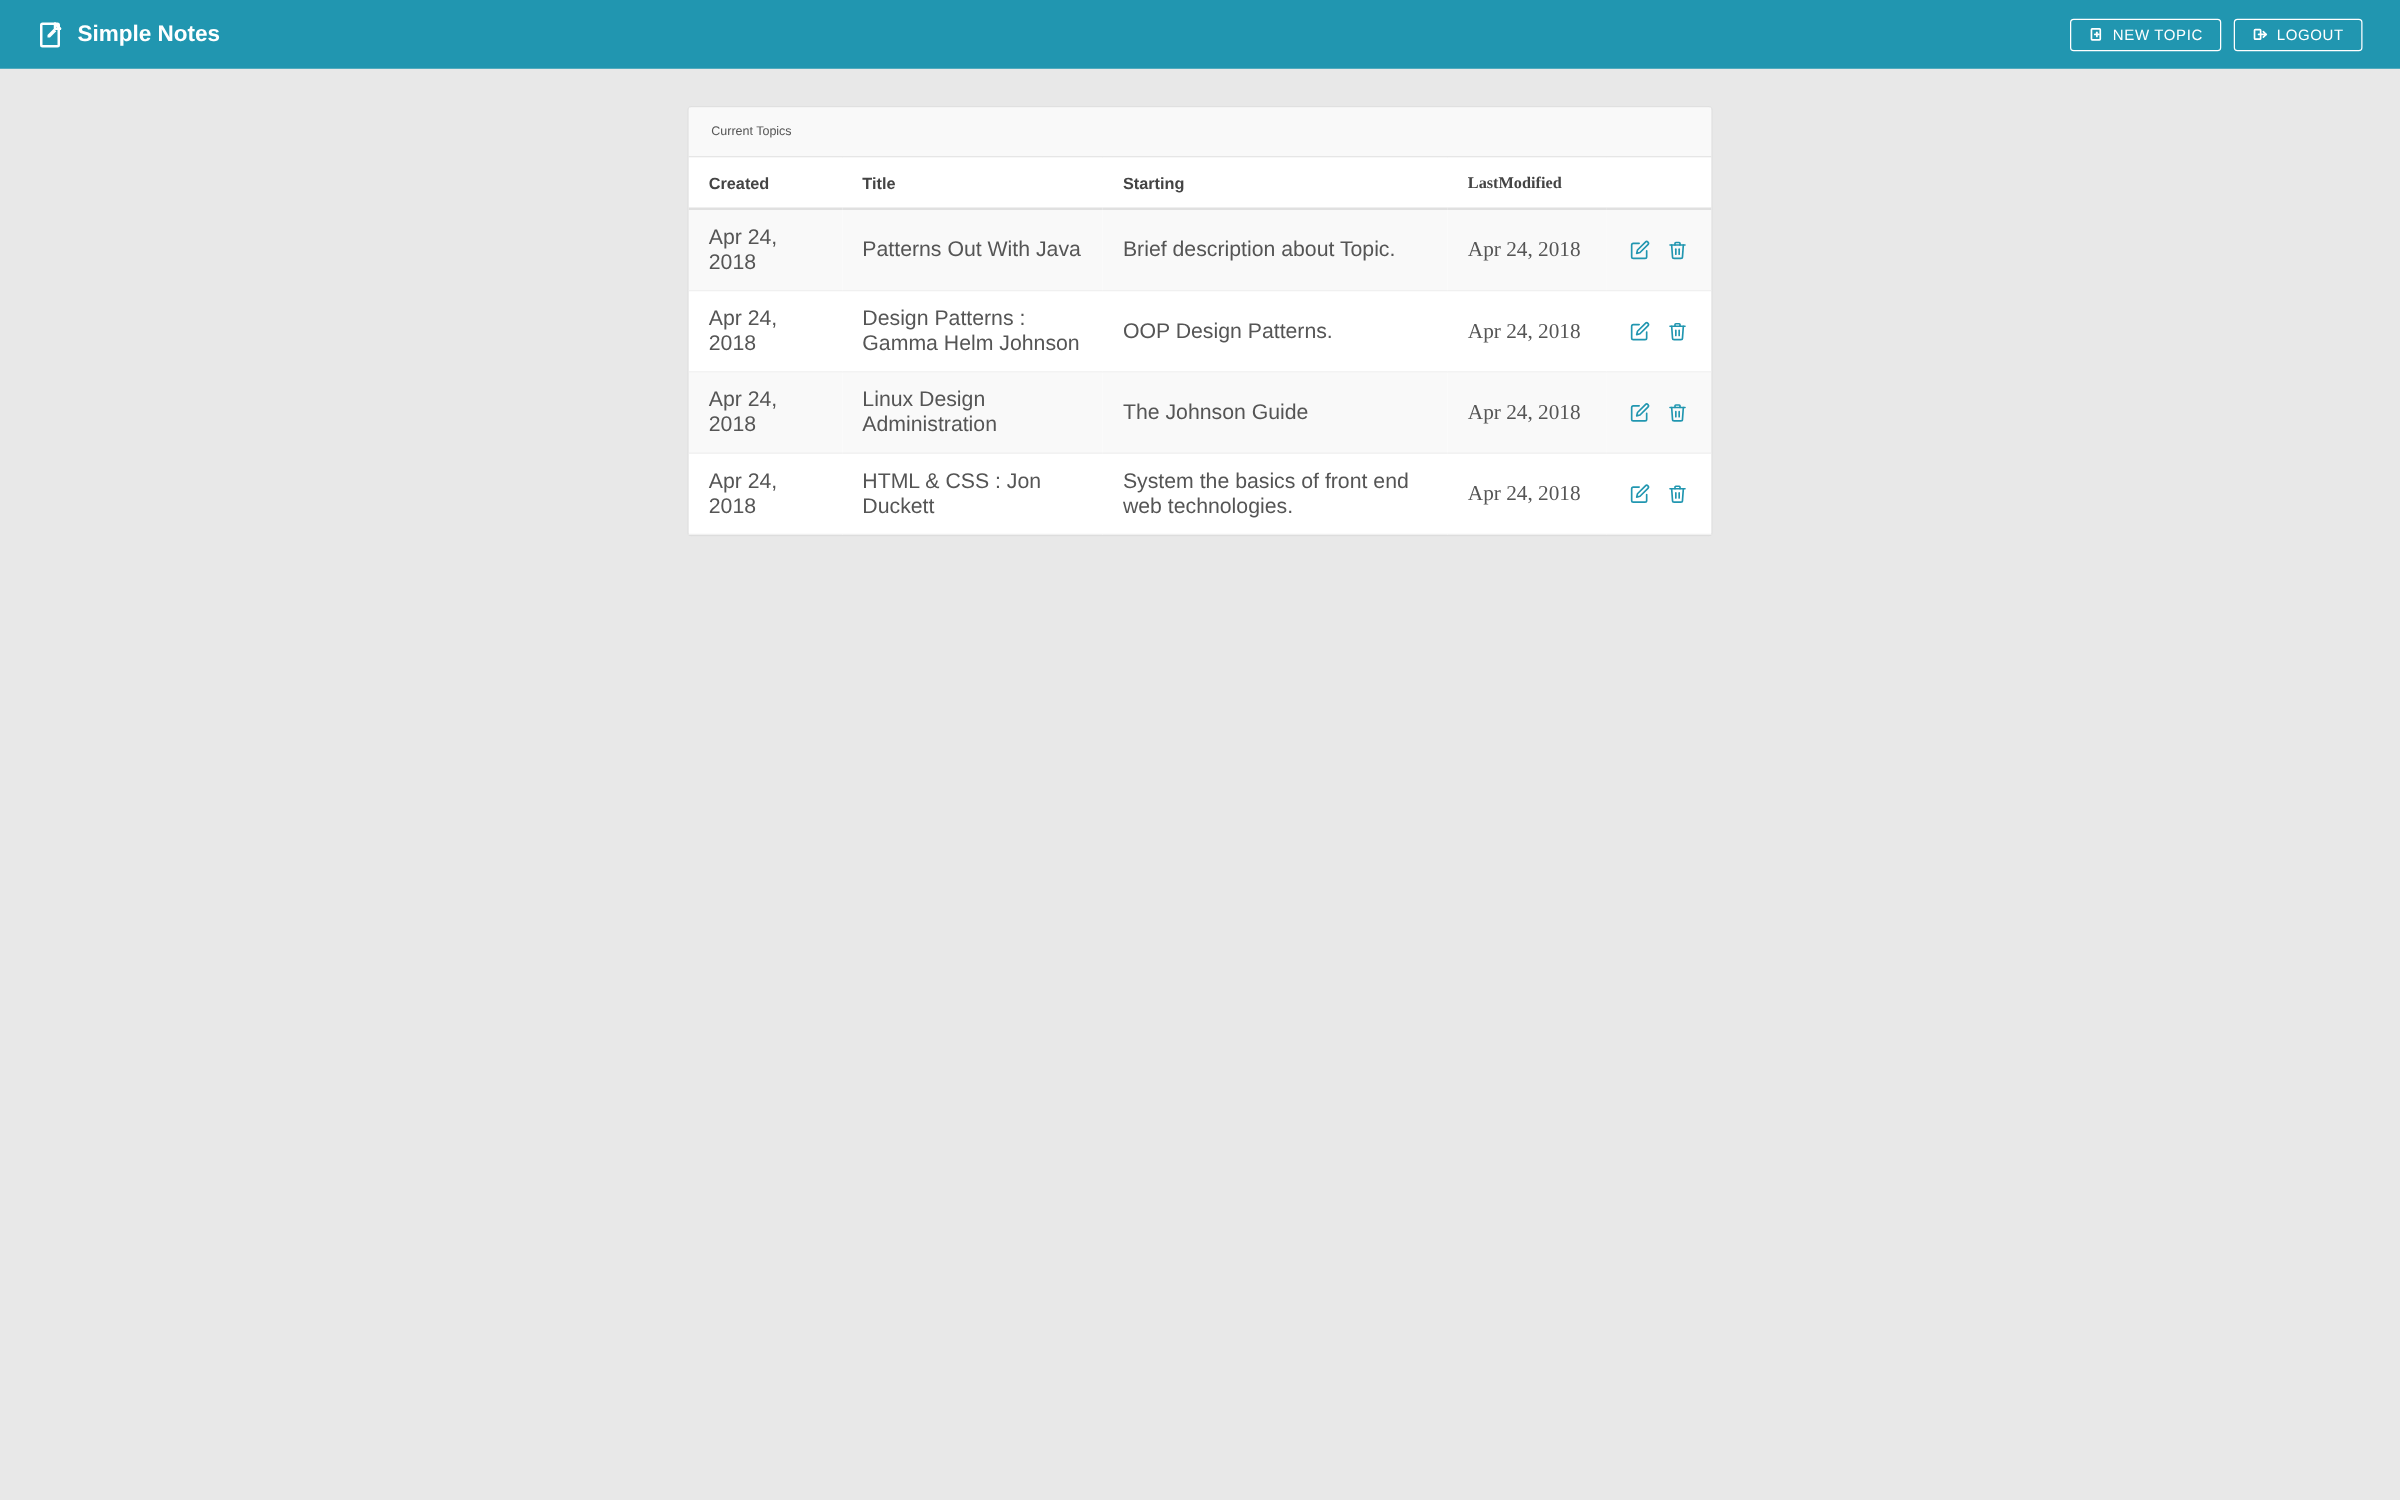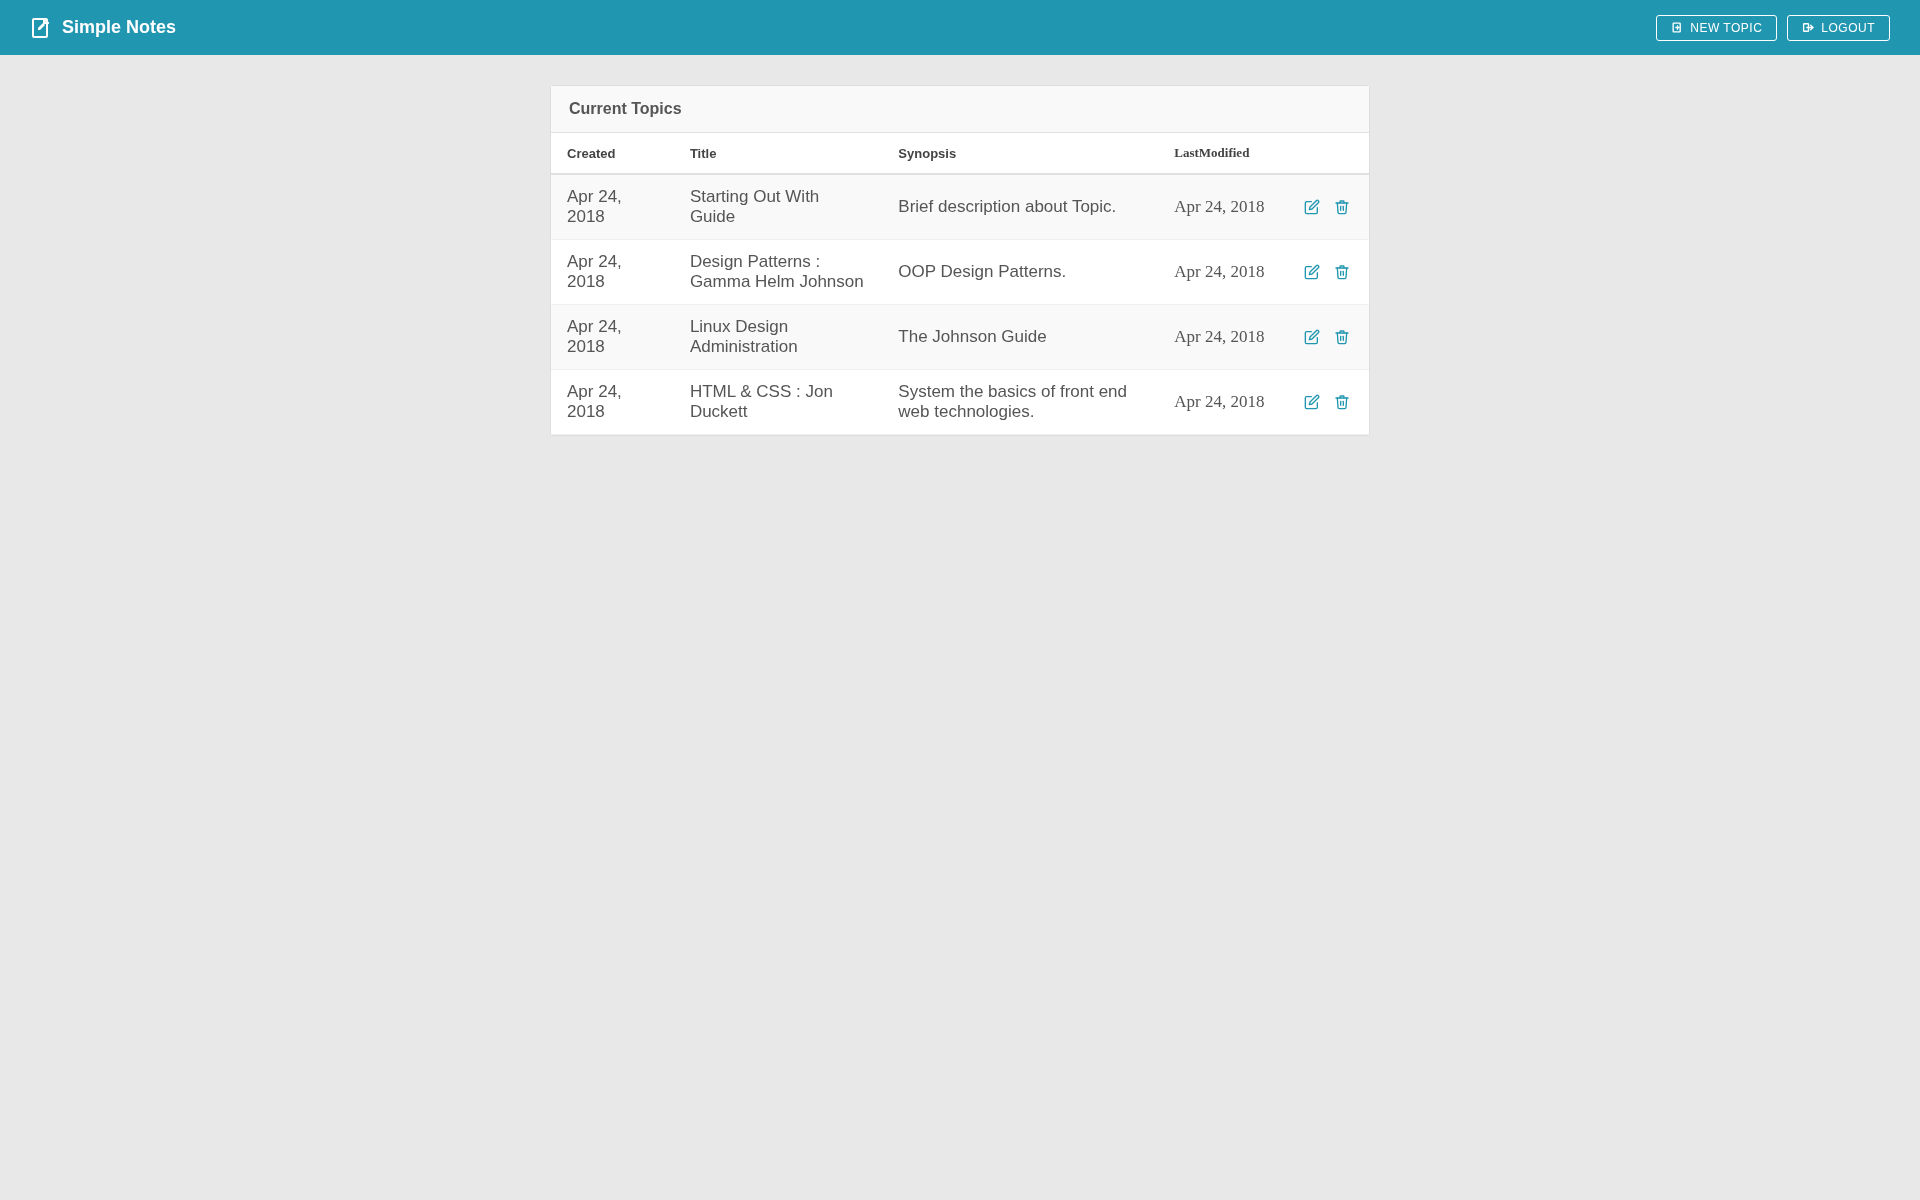--- a/index.html
+++ b/index.html
@@ -74,24 +74,23 @@
       background: #fff;
       border: 1px solid #ddd;
       border-radius: 3px;
       width: 820px;
       min-height: 300px;
     }
 
     .panel-header {
       padding: 14px 18px;
       border-bottom: 1px solid #e0e0e0;
-      font-size: 16px;
+      font-size: 10px;
       color: #555;
       background: #f9f9f9;
-      font-weight: bold;
     }
 
     
     .topics-table {
       width: 100%;
       border-collapse: collapse;
     }
 
     .topics-table thead tr {
       border-bottom: 2px solid #e0e0e0;
@@ -197,32 +196,32 @@
     <table class="topics-table">
       <thead>
         <tr>
           <th class="col-created">
             <span>Created</span>
           </th>
           <th class="col-title">
             <span>Title</span>
           </th>
           <th class="col-synopsis">
-            <span>Synopsis</span>
+            <span>Starting</span>
           </th>
           <th class="col-lastmod">
             <span>LastModified</span>
           </th>
           <th class="col-actions"></th>
         </tr>
       </thead>
       <tbody id="topics-tbody">
       <tr>
       <td class="col-created">Apr 24, 2018</td>
-      <td class="col-title">Starting Out With Guide</td>
+      <td class="col-title">Patterns Out With Java</td>
       <td class="col-synopsis">Brief description about Topic.</td>
       <td class="col-lastmod">Apr 24, 2018</td>
       <td class="col-actions">
         <div class="action-icons">
           <button class="icon-btn edit-icon" title="Edit">
             <svg viewBox="0 0 24 24" fill="none" stroke="#2196b0" stroke-width="2" stroke-linecap="round" stroke-linejoin="round">
               <path d="M11 4H4a2 2 0 0 0-2 2v14a2 2 0 0 0 2 2h14a2 2 0 0 0 2-2v-7"></path>
               <path d="M18.5 2.5a2.121 2.121 0 0 1 3 3L12 15l-4 1 1-4 9.5-9.5z"></path>
             </svg>
           </button>

